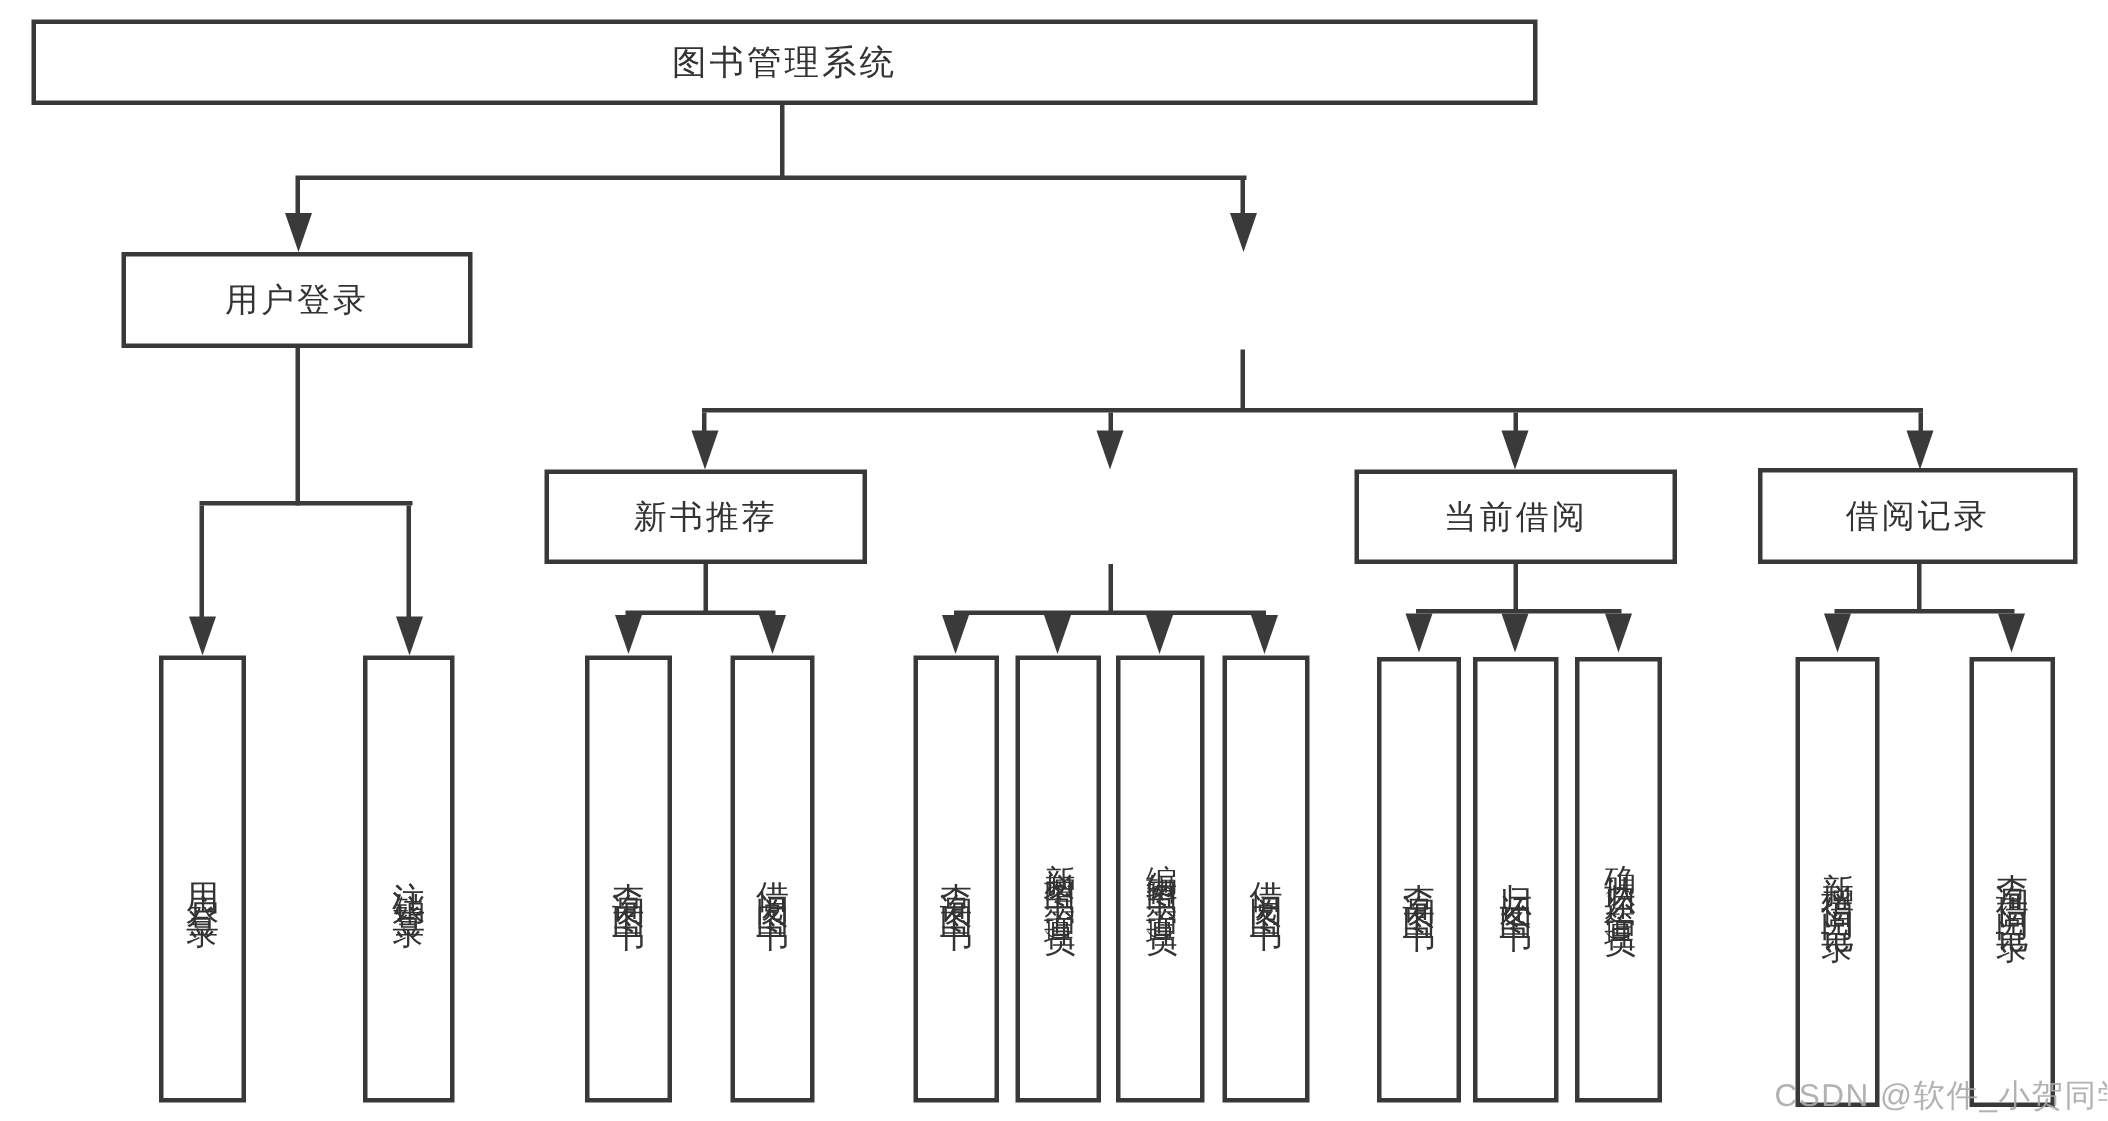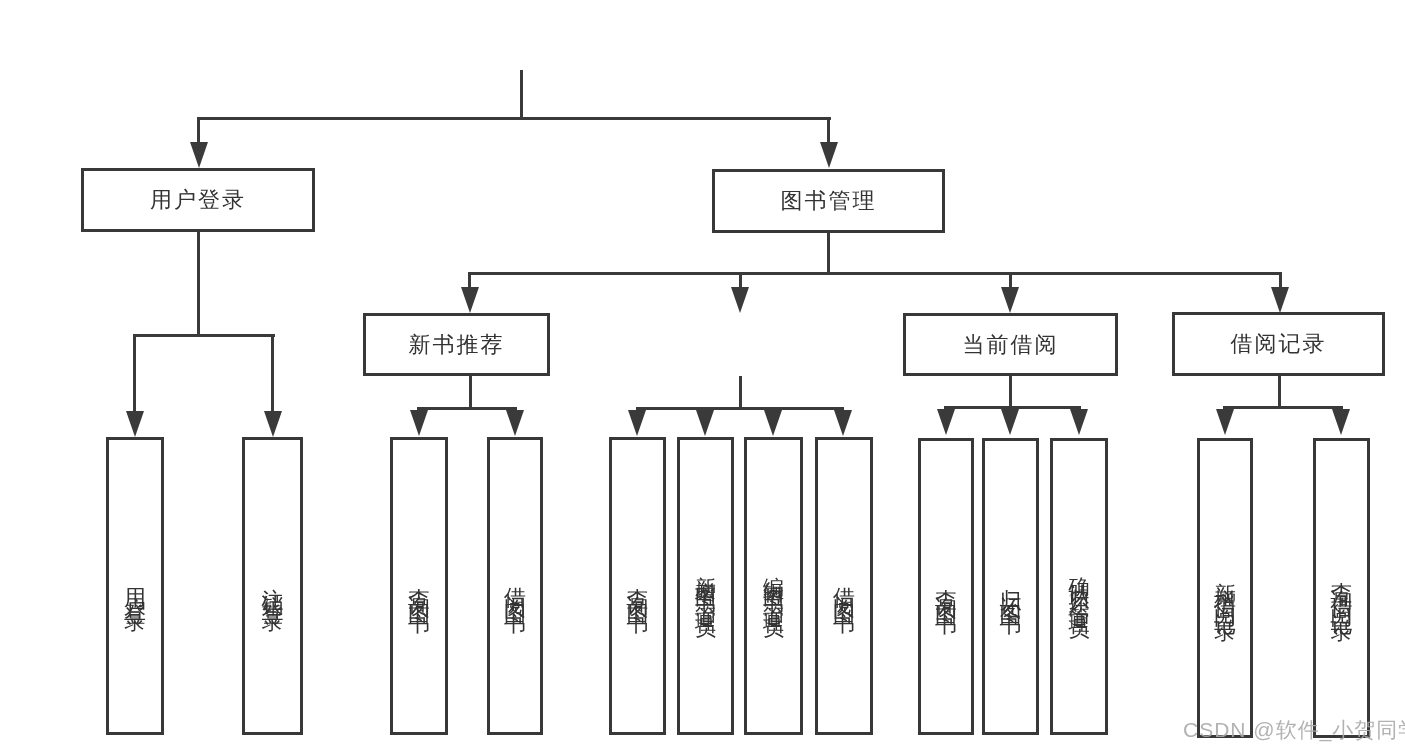--- a/index.html
+++ b/index.html
@@ -109,29 +109,29 @@
   <div class="hl" style="left:944px;top:406px;width:137px;"></div>
   <div class="arrow" style="left:937px;top:409px;"></div>
   <div class="arrow" style="left:1001px;top:409px;"></div>
   <div class="arrow" style="left:1070px;top:409px;"></div>
 
   <div class="vl" style="left:1278px;top:376px;height:32px;"></div>
   <div class="hl" style="left:1223px;top:406px;width:120px;"></div>
   <div class="arrow" style="left:1216px;top:409px;"></div>
   <div class="arrow" style="left:1332px;top:409px;"></div>
 
+  <div class="box" style="left:21px;top:13px;width:1004px;height:57px;font-size:23px;">
+    <span>图书管理系统</span>
+  </div>
 
   <div class="box" style="left:81px;top:168px;width:234px;height:64px;">
     <span>用户登录</span>
   </div>
-  <div class="box" style="left:712px;top:169px;width:233px;height:64px;">
-    <span>图书管理</span>
-  </div>
 
-  <div class="box" style="left:363px;top:313px;width:187px;height:63px;">
+  <div class="box" style="left:363px;top:313px;width:215px;height:63px;">
     <span>新书推荐</span>
   </div>
   <div class="box" style="left:903px;top:313px;width:215px;height:63px;">
     <span>当前借阅</span>
   </div>
   <div class="box" style="left:1172px;top:312px;width:213px;height:64px;">
     <span>借阅记录</span>
   </div>
 
   <div class="vbox" style="left:106px;top:437px;width:58px;height:298px;">

